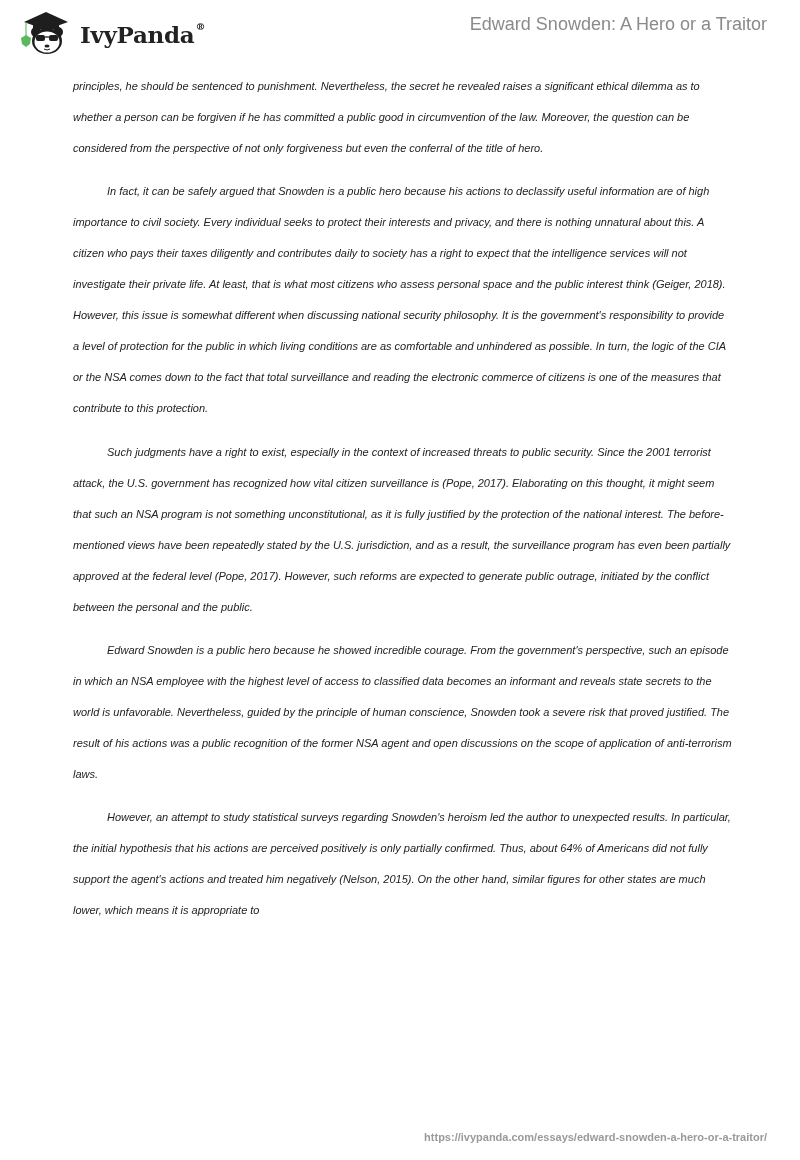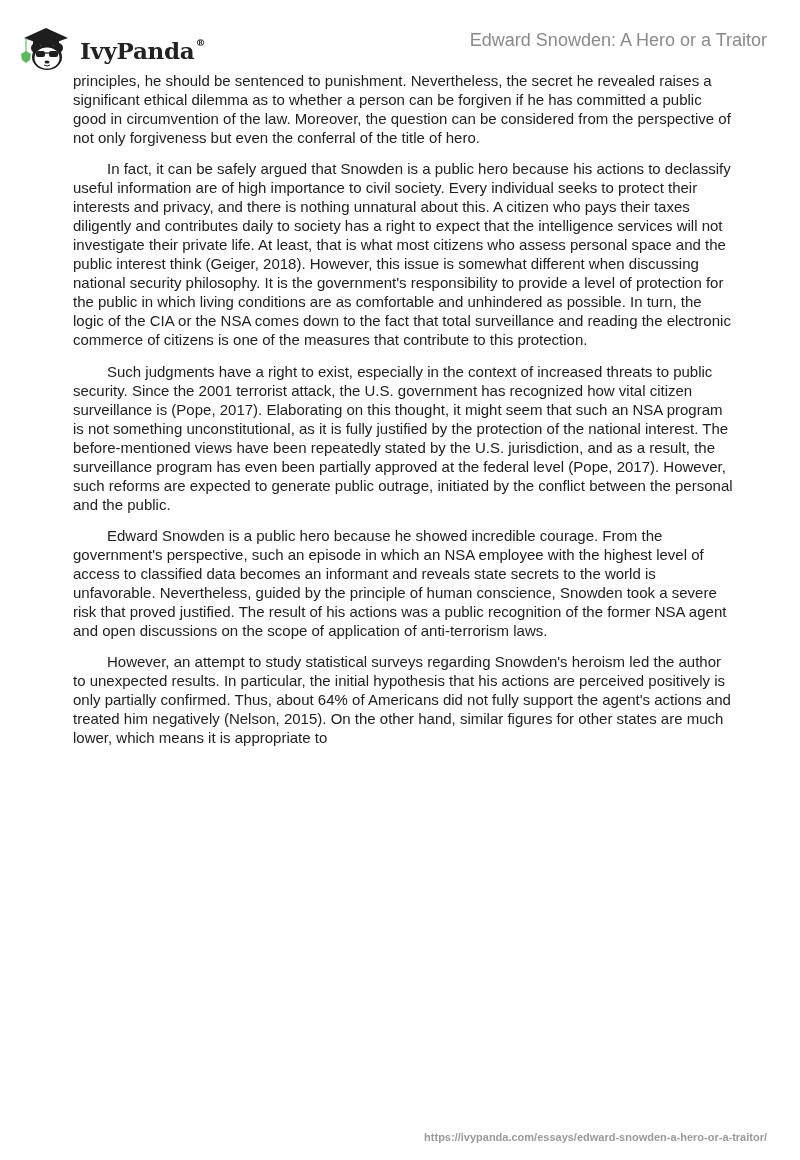--- a/index.html
+++ b/index.html
@@ -1,23 +1,23 @@
 <!DOCTYPE html>
 <html><head>
 <meta charset="utf-8">
 <style>
   html, body { margin: 0; padding: 0; background: #ffffff; }
   body { width: 800px; height: 1160px; position: relative; overflow: hidden; font-family: "Liberation Sans", sans-serif; }
-  .header { position: absolute; left: 0; top: 16px; width: 800px; height: 62px; }
+  .header { position: absolute; left: 0; top: 0; width: 800px; height: 62px; }
   .logo { position: absolute; left: 18px; top: 8px; display: flex; align-items: center; }
   .logo-mark { width: 56px; height: 48px; }
   .logo-text { font-family: "DejaVu Serif", serif; font-weight: bold; font-size: 23px; color: #222; margin-left: 6px; letter-spacing: -0.3px; position: relative; top: 2px; }
   .logo-reg { font-size: 10px; vertical-align: super; margin-left: 1px; position: relative; top: -4px; }
   .doc-title { position: absolute; right: 33px; top: 14px; font-size: 18px; color: #8a8a8a; }
-  .content { position: absolute; left: 73px; top: 71px; width: 660px; font-size: 15px; line-height: 19px; color: #222; }
+  .content { position: absolute; left: 73px; top: 71px; width: 660px; font-size: 11px; line-height: 31px; color: #222; font-style: italic; }
   .content p { margin: 0 0 12.3px 0; text-indent: 34px; }
   .content p.cont { text-indent: 0; }
   .footer-url { position: absolute; right: 33px; top: 1131px; font-size: 11px; color: #9a9a9a; font-weight: bold; }
 </style>
 </head>
 <body>
 
 <div class="header">
   <div class="logo">
     <svg class="logo-mark" viewBox="0 0 56 48">

